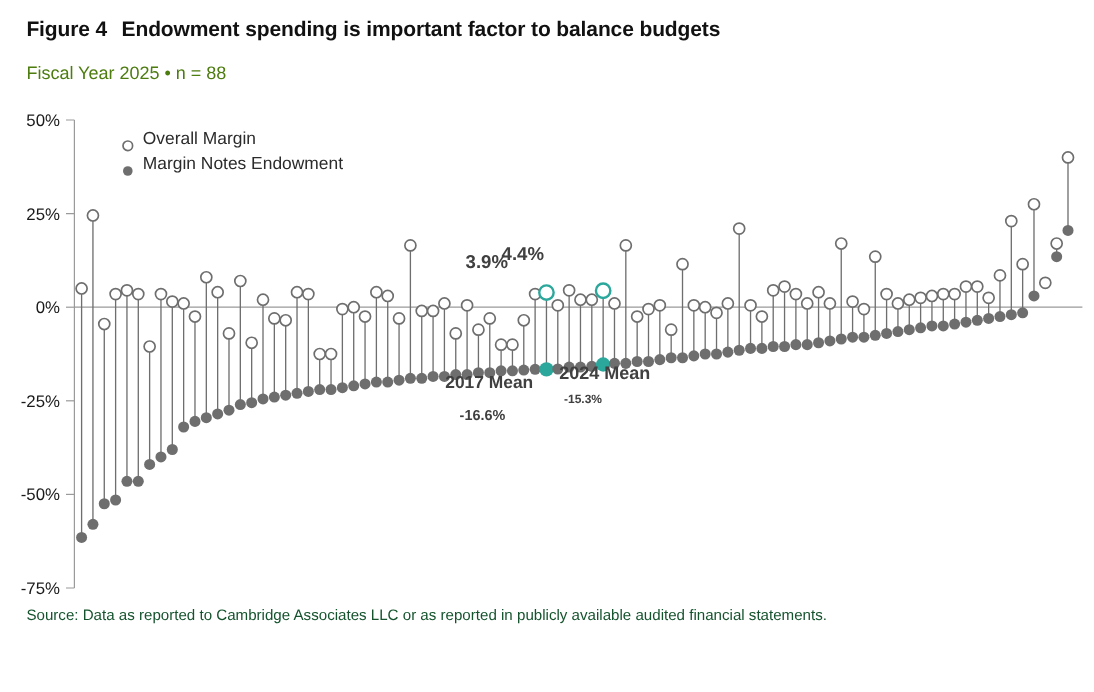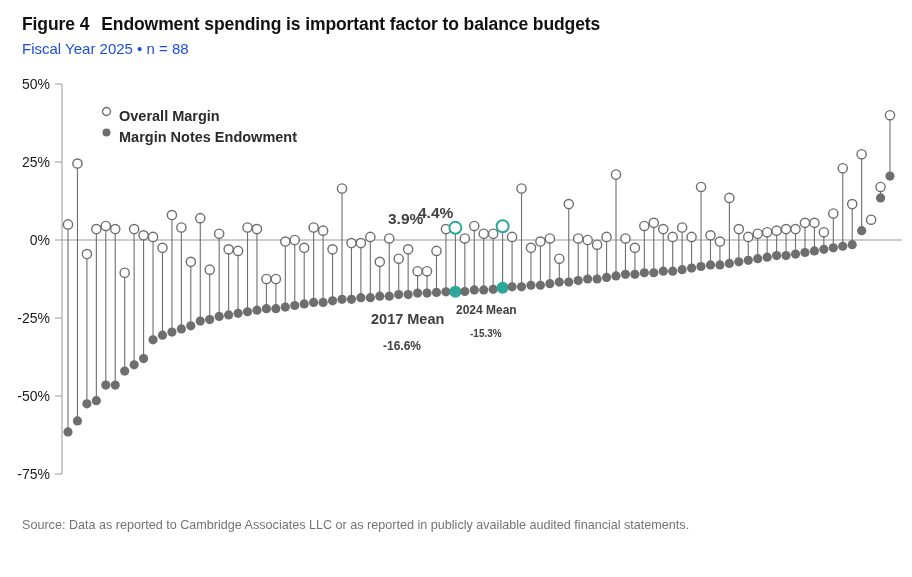--- a/index.html
+++ b/index.html
@@ -20,69 +20,69 @@
   #header { position: absolute; left: 22px; top: 14px; width: 880px; }
   #title-row {
     font-size: 17.5px;
     font-weight: bold;
     letter-spacing: -0.1px;
     color: #111111;
     white-space: nowrap;
   }
   #fig-num { margin-right: 12px; }
   #subtitle {
-    margin-top: 5px;
+    margin-top: 18px;
     font-size: 15px;
-    color: #1d4ed8;
+    color: #4d7c0f;
     white-space: nowrap;
   }
   
   #chart-wrap {
     position: absolute;
-    left: 0; top: 68px;
+    left: 0; top: 84px;
     width: 912px; height: 415px;
   }
   #chart-svg { display: block; }
   
   #legend {
     position: absolute;
     left: 98px; top: 106px;
     font-size: 14.5px;
     color: #2b2b2b;
     line-height: 21px;
   }
-  .legend-row { display: flex; align-items: flex-start; height: 21px; font-weight: bold; }
+  .legend-row { display: flex; align-items: flex-end; height: 21px; }
   .legend-mark {
     display: inline-block;
     width: 16px;
     text-align: center;
     margin-right: 5px;
   }
   .legend-mark svg { display: block; margin: 0 auto; }
   
   .annot {
     position: absolute;
     color: #404040;
     font-weight: bold;
     white-space: nowrap;
   }
   #annot-2025-value { left: 388px; top: 210px; font-size: 15.5px; }
   #annot-2024-value { left: 418px; top: 204px; font-size: 15.5px; }
   #annot-2025-mean  { left: 371px; top: 311px; font-size: 14.5px; }
   #annot-2025-pct   { left: 383px; top: 339px; font-size: 12px; }
-  #annot-2024-mean  { left: 456px; top: 303px; font-size: 12px; }
+  #annot-2024-mean  { left: 466px; top: 303px; font-size: 15px; }
   #annot-2024-pct   { left: 470px; top: 328px; font-size: 10px; }
   
   #notes {
     position: absolute;
-    left: 22px; top: 516px;
+    left: 22px; top: 504px;
     width: 872px;
     font-size: 12.6px;
     line-height: 19.5px;
-    color: #737373;
+    color: #14532d;
   }
   #notes p { margin: 0 0 1px 0; }
   .axis-label { font-size: 14px; fill: #1a1a1a; }
 </style>
 </head>
 <body>
 
 <div id="page">
 
   <div id="header">

